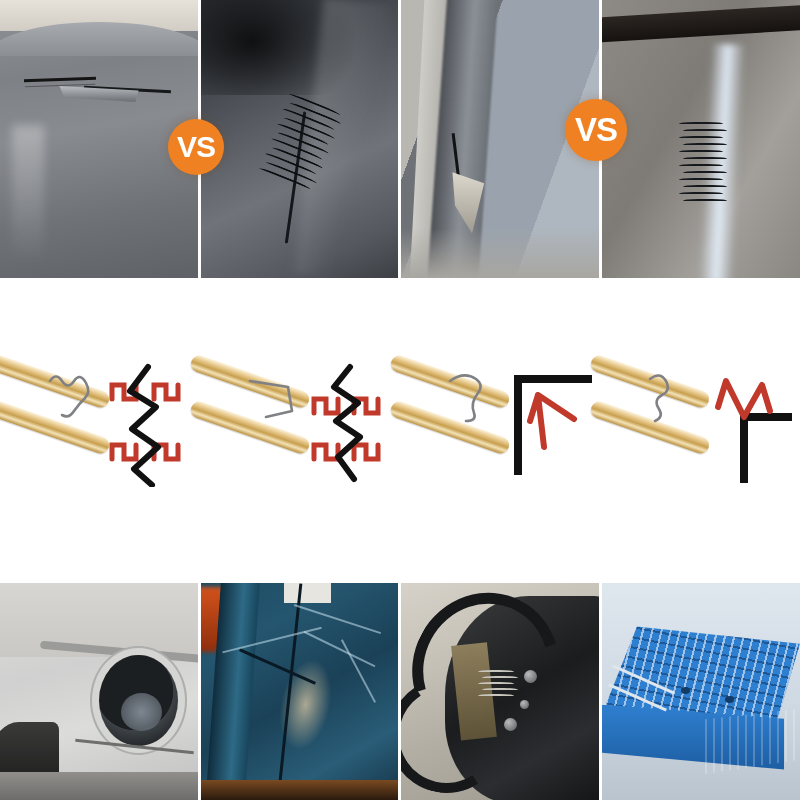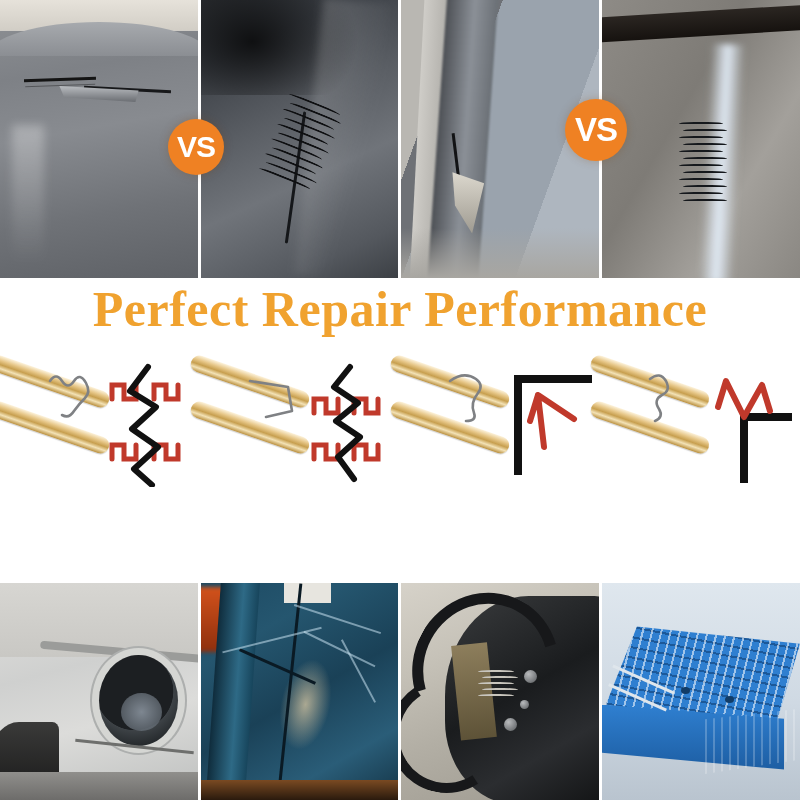--- a/index.html
+++ b/index.html
@@ -256,23 +256,20 @@
           <i style="top: 63px; left: 2px;"></i>
           <i style="top: 70px; left: -2px;"></i>
           <i style="top: 77px; left: 2px;"></i>
         </div>
     </div>
   </div>
 
   <div class="vs" id="vs-1">VS</div>
   <div class="vs" id="vs-2">VS</div>
 
-  <div id="title-band">
-    <div id="page-title">Perfect Repair Performance</div>
-  </div>
 
   <div id="product-strip">
 
     <div class="prodcell pc1">
       <div class="rods">
         <div class="rod a"></div>
         <div class="rod b"></div>
         <svg class="wire" width="132" height="132" viewBox="0 0 132 132">
           <path d="M58 22 q6 -9 12 0 q6 9 12 0 q6 -9 12 2 q5 9 -1 15 q-6 6 -11 13 q-5 8 -12 4"></path>
         </svg>

